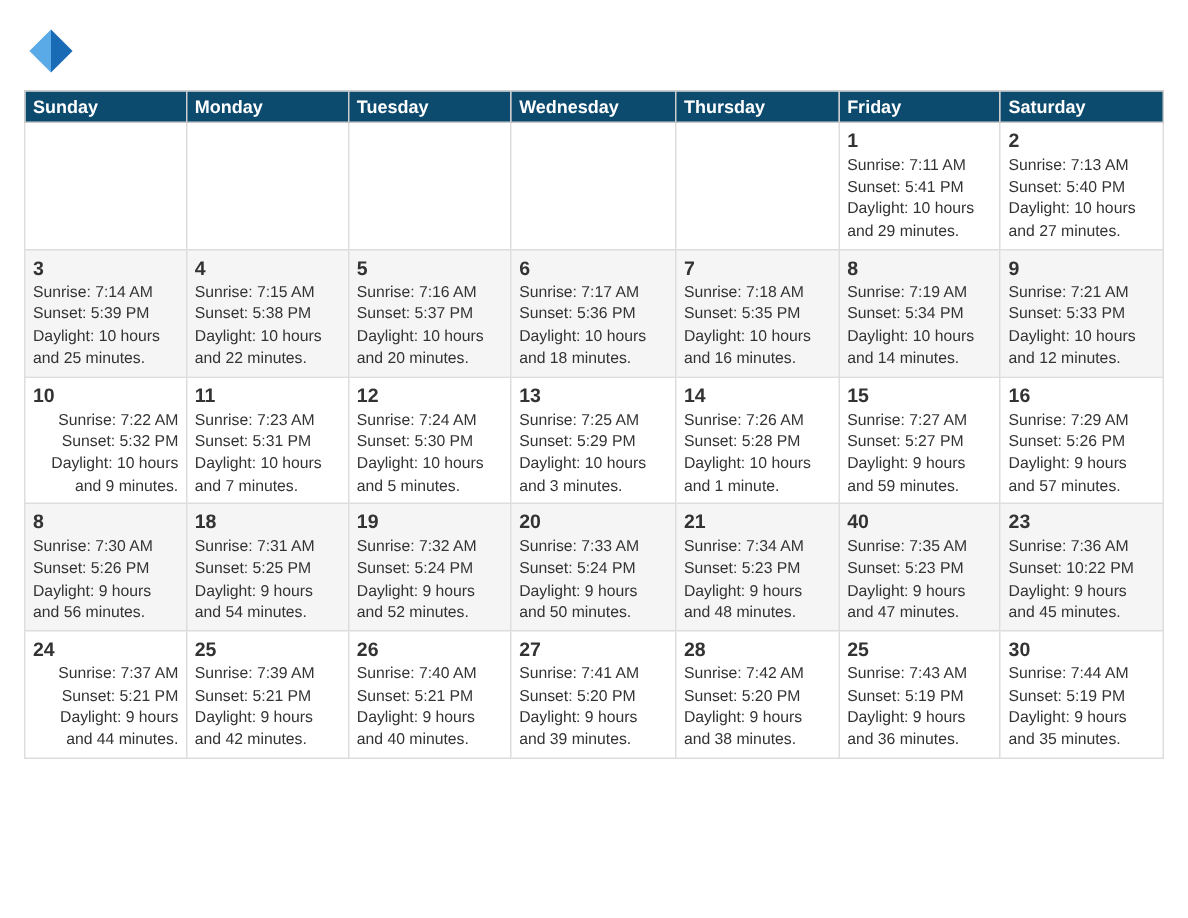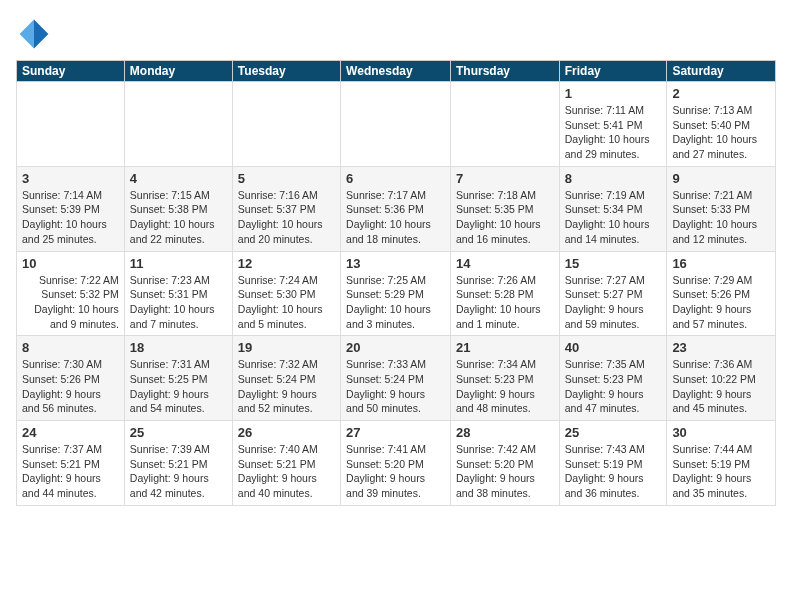--- a/index.html
+++ b/index.html
@@ -269,21 +269,21 @@
         <td>
           <span class="day-num">23</span>
           <div class="day-info" style="white-space: pre-line;">Sunrise: 7:36 AM
 Sunset: 10:22 PM
 Daylight: 9 hours and 45 minutes.</div>
         </td>
       </tr>
       <tr>
         <td>
           <span class="day-num">24</span>
-          <div class="day-info" style="white-space: pre-line;">Sunrise: 7:37 AM
+          <div class="day-info" style="white-space: pre-line; text-align: right;">Sunrise: 7:37 AM
 Sunset: 5:21 PM
 Daylight: 9 hours and 44 minutes.</div>
         </td>
         <td>
           <span class="day-num">25</span>
           <div class="day-info" style="white-space: pre-line;">Sunrise: 7:39 AM
 Sunset: 5:21 PM
 Daylight: 9 hours and 42 minutes.</div>
         </td>
         <td>

